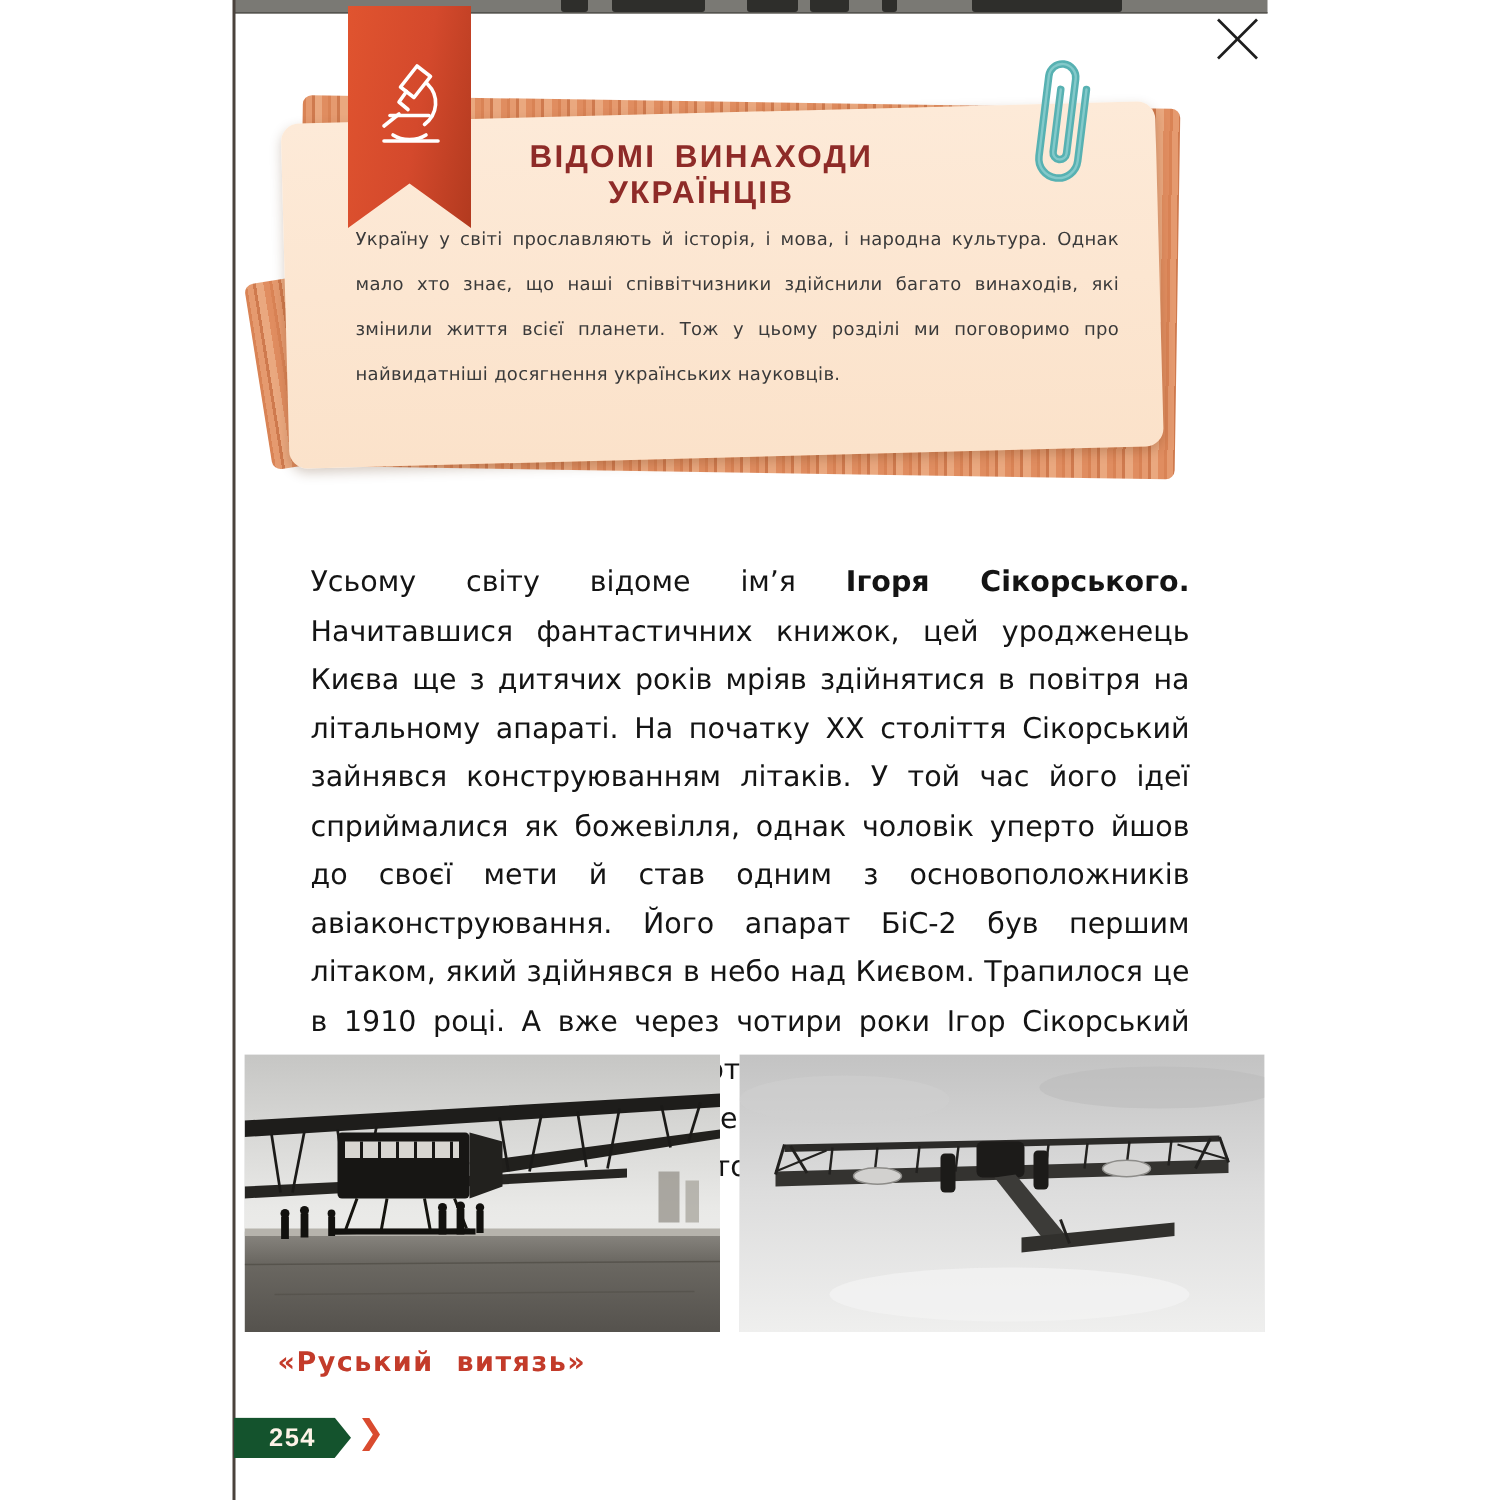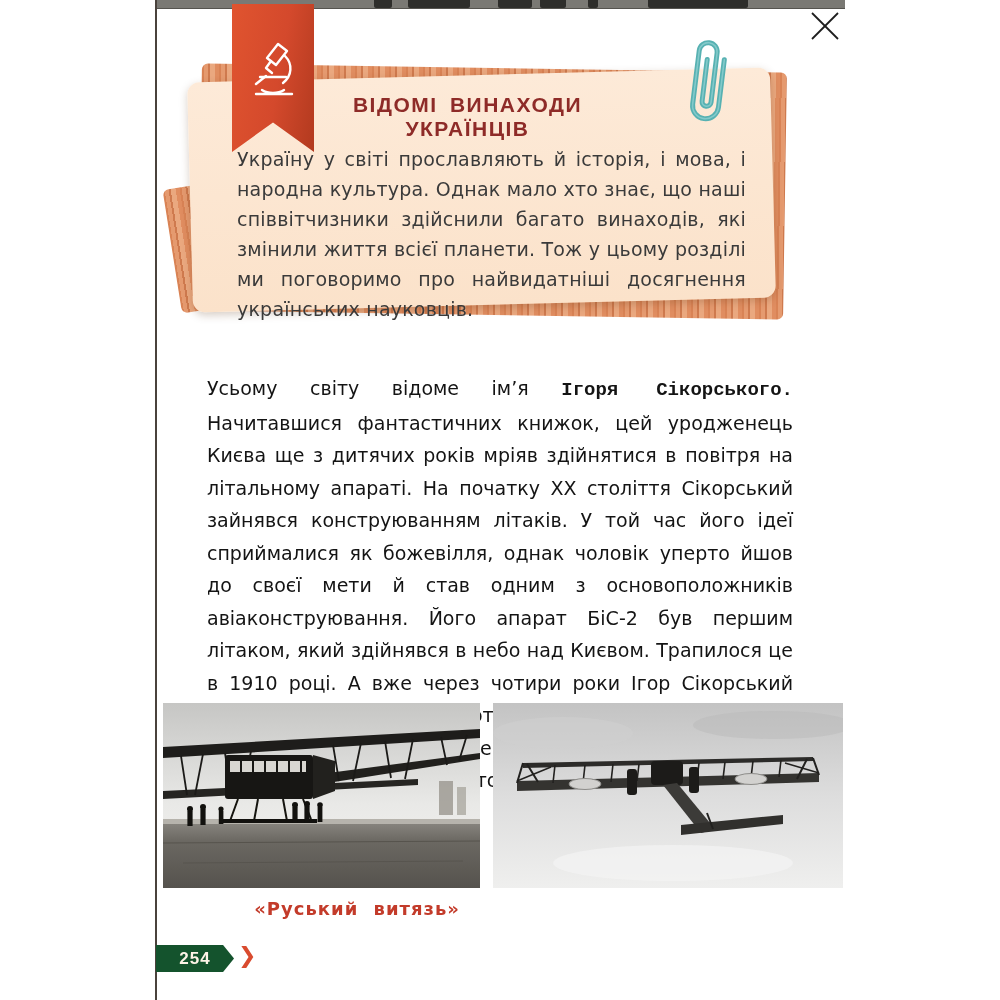--- a/index.html
+++ b/index.html
@@ -23,36 +23,36 @@
         border-radius:12px;transform:rotate(-1.5deg);box-shadow:0 3px 8px rgba(90,50,20,.25);}
   #ribbon{left:232px;top:4px;width:82px;height:148px;
         background:linear-gradient(100deg,#e0542f 0%,#d4492c 55%,#b23a1f 100%);
         clip-path:polygon(0 0,100% 0,100% 100%,50% 80%,0 100%);
         box-shadow:2px 2px 5px rgba(0,0,0,.2);}
   #ribbon-icon{left:248px;top:40px;width:52px;height:58px;}
   #paperclip{left:683px;top:36px;width:52px;height:100px;transform:rotate(7deg);}
   #card-title{left:295px;top:93px;width:345px;text-align:center;
         font-family:"Liberation Sans",sans-serif;font-weight:bold;font-size:21px;
         letter-spacing:1.5px;word-spacing:5px;color:#8e2b28;}
-  #card-intro{left:237px;top:144px;width:509px;font-size:19px;line-height:30px;
+  #card-intro{left:237px;top:144px;width:509px;font-size:12px;line-height:30px;
         text-align:justify;color:#3a3a3a;letter-spacing:.2px;}
 
   
   #section-heading{left:207px;top:340px;font-family:"Liberation Sans",sans-serif;
         font-weight:bold;font-size:21px;letter-spacing:1px;color:#ee7c1a;}
   #body-para{left:207px;top:372px;width:586px;font-size:19px;line-height:32.5px;
         text-align:justify;color:#141414;}
-  #body-para b{font-weight:bold;font-family:Liberation Mono, monospace;}
+  #body-para b{font-weight:bold;}
 
   
   .photo{background:#dcdcdc;overflow:hidden;}
   #photo-left{left:163px;top:703px;width:317px;height:185px;}
   #photo-right{left:493px;top:703px;width:350px;height:185px;}
   .fig-caption{top:898px;font-weight:bold;font-size:18px;color:#c33b2a;
-        letter-spacing:1px;word-spacing:8px;text-align:right;}
+        letter-spacing:1px;word-spacing:8px;text-align:left;}
   #caption-left{left:185px;width:275px;}
   #caption-right{left:520px;width:295px;}
 
   
   #page-banner{left:156px;top:945px;width:78px;height:27px;background:#14532d;
         clip-path:polygon(0 0,86% 0,100% 50%,86% 100%,0 100%);
         color:#fdf3e7;font-family:"Liberation Sans",sans-serif;font-weight:bold;
         font-size:17px;letter-spacing:1px;line-height:27px;text-align:center;cursor:pointer;}
   #page-next{left:238px;top:943px;color:#d94b2f;font-size:22px;font-weight:bold;cursor:pointer;
         font-family:"DejaVu Sans",sans-serif;}

